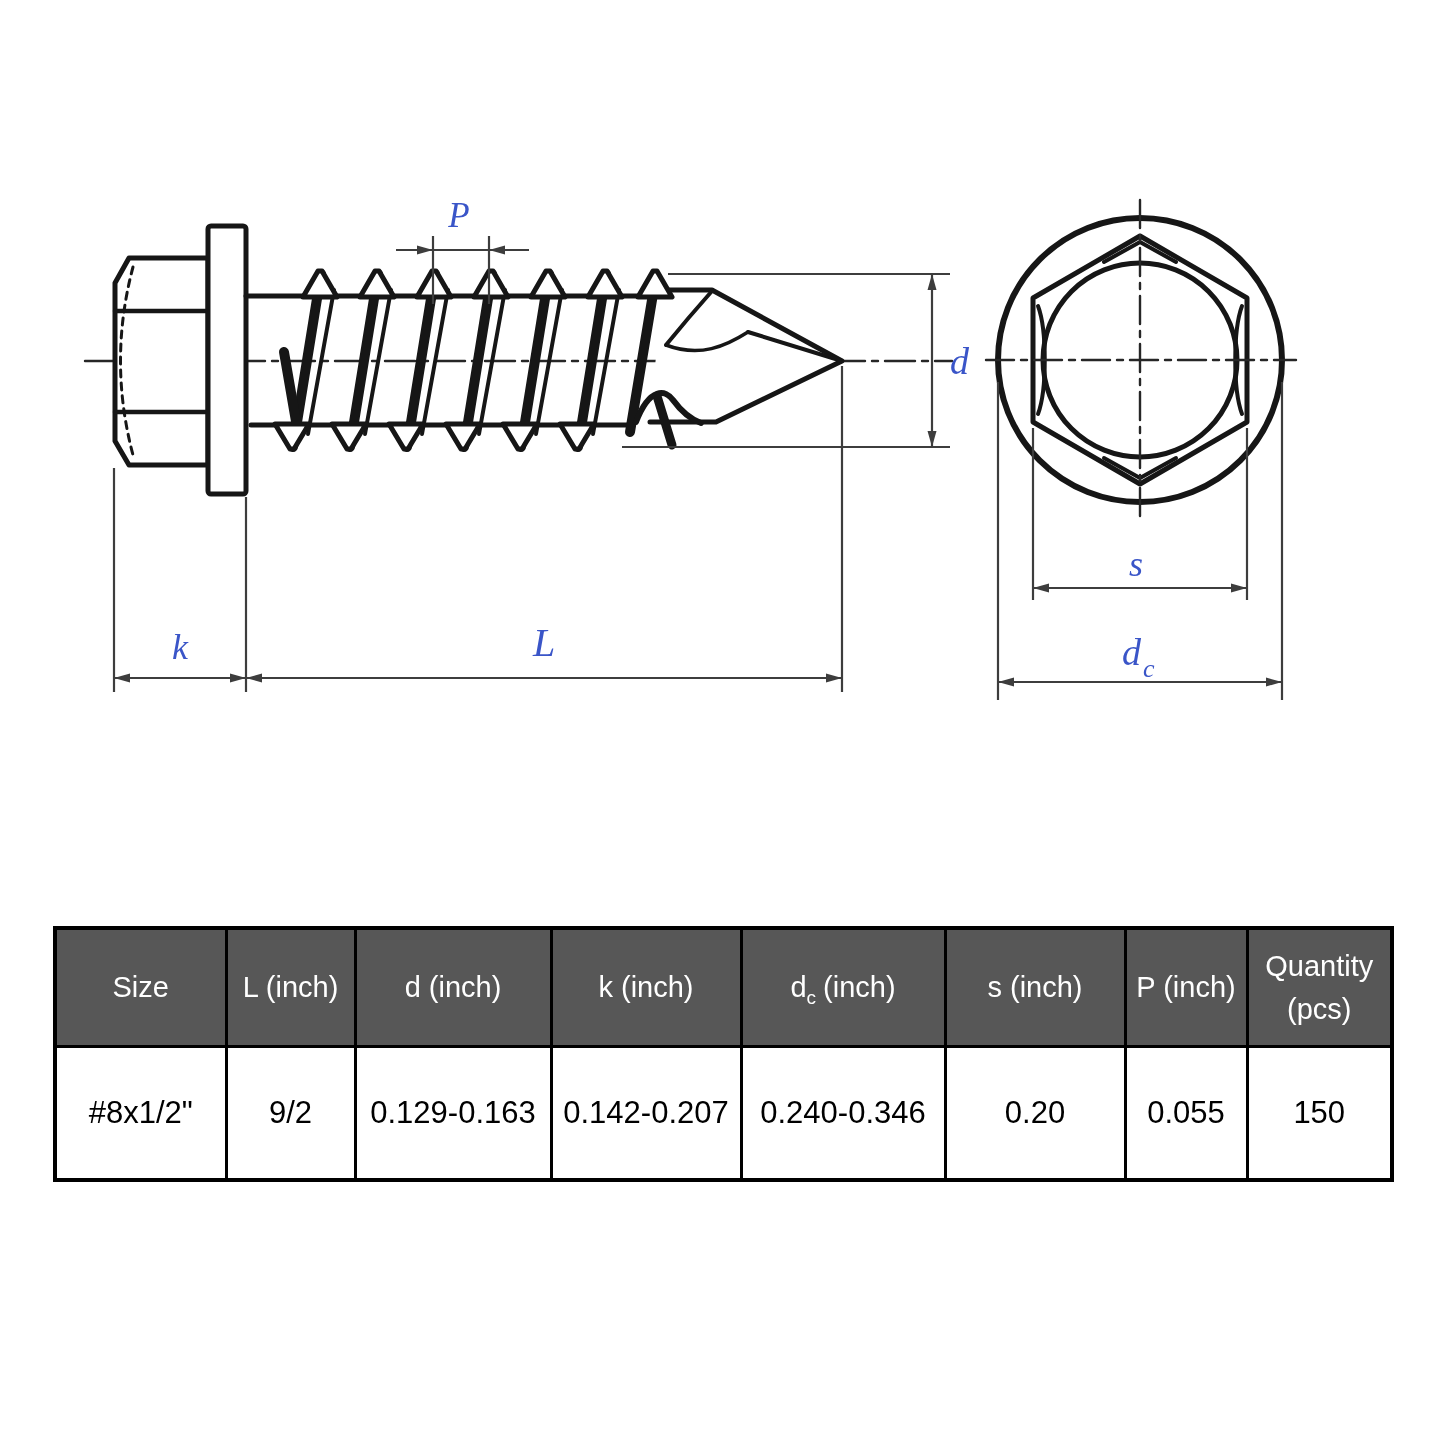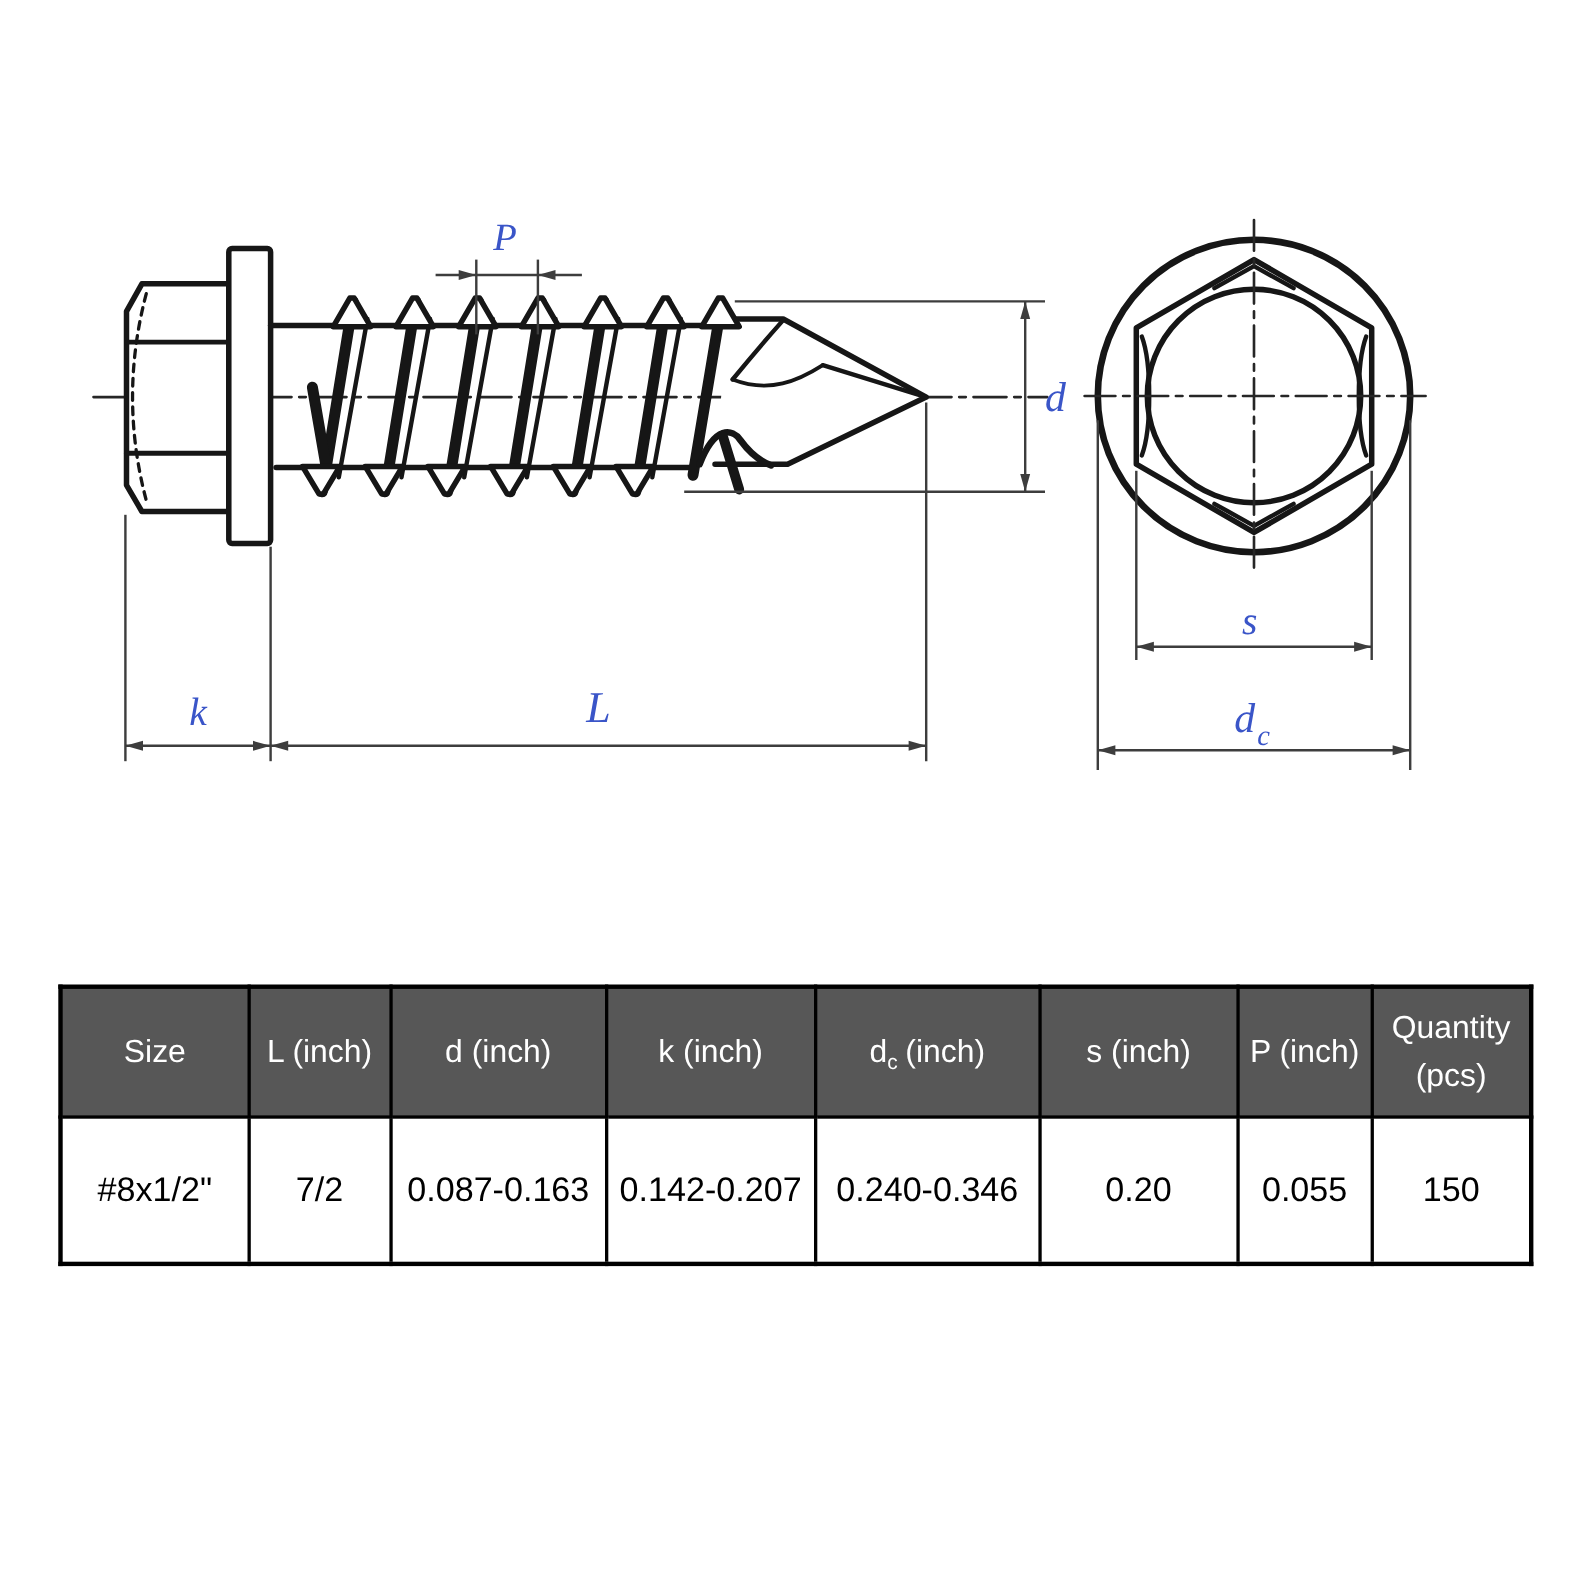--- a/index.html
+++ b/index.html
@@ -1,20 +1,20 @@
 <!DOCTYPE html>
 <html><head>
 <meta charset="utf-8">
 <style>
   html,body{margin:0;padding:0;background:#ffffff;}
   .stage{position:relative;width:1445px;height:1445px;background:#fff;overflow:hidden;
          font-family:"Liberation Sans",sans-serif;}
   svg.drawing{position:absolute;left:0;top:0;}
   .dim-label{font-family:"Liberation Serif","DejaVu Serif",serif;font-style:italic;fill:#3a55c8;}
-  table.spec{position:absolute;left:53px;top:895px;width:1337px;table-layout:fixed;
+  table.spec{position:absolute;left:53px;top:926px;width:1337px;table-layout:fixed;
              border-collapse:collapse;border:4px solid #000;}
   table.spec th{background:#575757;color:#ffffff;font-weight:400;font-size:29px;height:115px;
                 border:3px solid #000;text-align:center;vertical-align:middle;padding:0;line-height:1.45;}
   table.spec td{background:#ffffff;color:#000;font-size:31px;height:130px;border:3px solid #000;
                 text-align:center;vertical-align:middle;padding:0;}
   table.spec sub{font-size:19px;line-height:0;}
   .hdr-rest{margin-left:7px;}
 </style>
 </head>
 <body>
@@ -168,22 +168,22 @@
         <th>P (inch)</th>
         <th>
             <div>Quantity</div>
             <div>(pcs)</div>
           </th>
       </tr>
     </thead>
     <tbody>
       <tr>
         <td>#8x1/2"</td>
-        <td>7/2</td>
-        <td>0.087-0.163</td>
+        <td>9/2</td>
+        <td>0.129-0.163</td>
         <td>0.142-0.207</td>
         <td>0.240-0.346</td>
         <td>0.20</td>
         <td>0.055</td>
         <td>150</td>
       </tr>
     </tbody>
   </table>
 
 </div>

